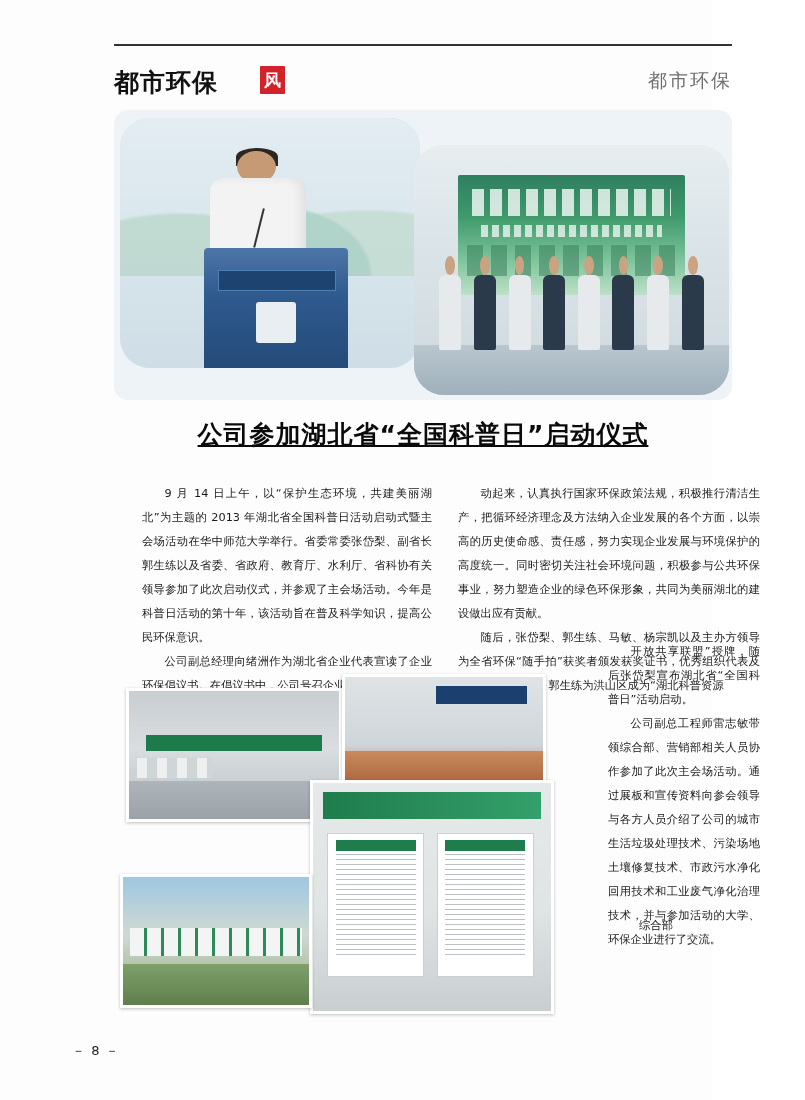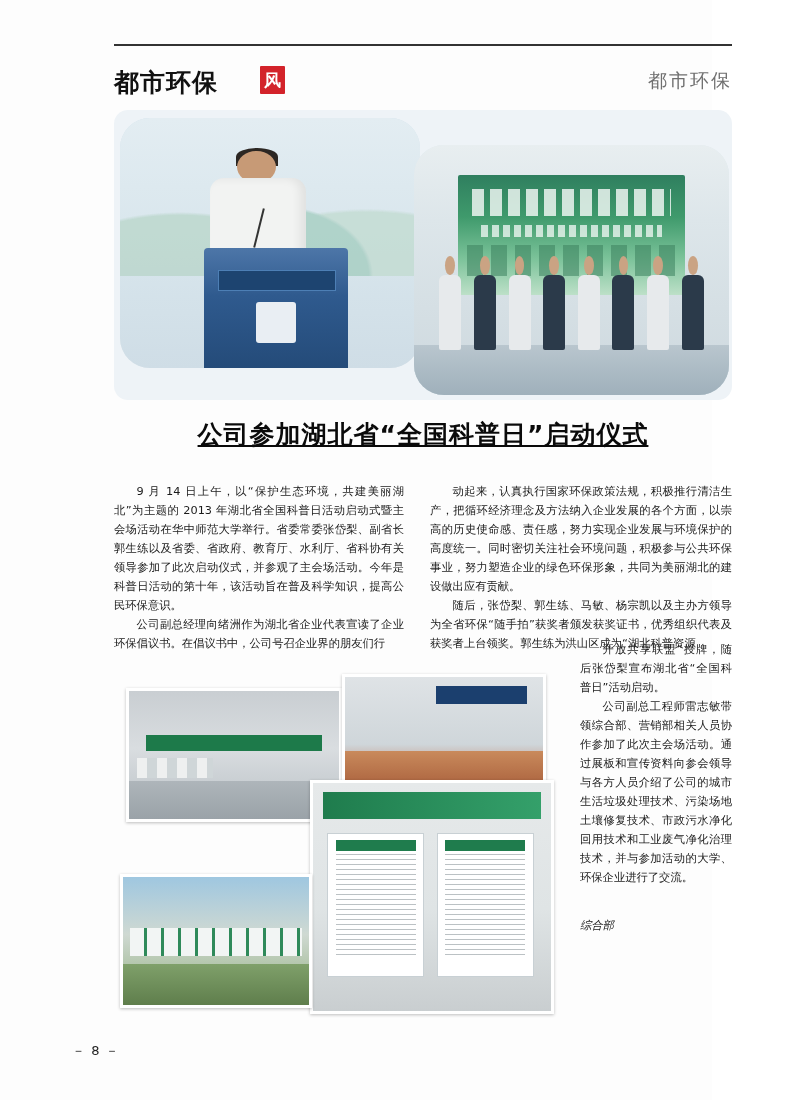--- a/index.html
+++ b/index.html
@@ -204,24 +204,25 @@
     font-weight: bold;
     color: #0a0a0a;
     letter-spacing: 1px;
     text-decoration: underline;
   }
 
   
   .col {
     position: absolute;
     font-size: 11.3px;
-    line-height: 19px;
+    line-height: 24px;
     color: #1a1a1a;
     text-align: justify;
     text-justify: inter-ideograph;
+    margin-left: 28px;
   }
   .col p { margin: 0; text-indent: 2em; }
   .col-left {
     left: 114px;
     top: 482px;
     width: 290px;
   }
   .col-right-top {
     left: 430px;
     top: 482px;
@@ -230,24 +231,23 @@
   .col-right-bottom {
     left: 580px;
     top: 640px;
     width: 152px;
   }
   .signature {
     position: absolute;
     left: 580px;
     top: 918px;
     width: 152px;
-    text-align: left;
+    text-align: center;
     font-size: 11.3px;
     color: #1a1a1a;
-    font-style: italic;
   }
 
   
   .collage {
     position: absolute;
     left: 114px;
     top: 662px;
     width: 452px;
     height: 362px;
   }

